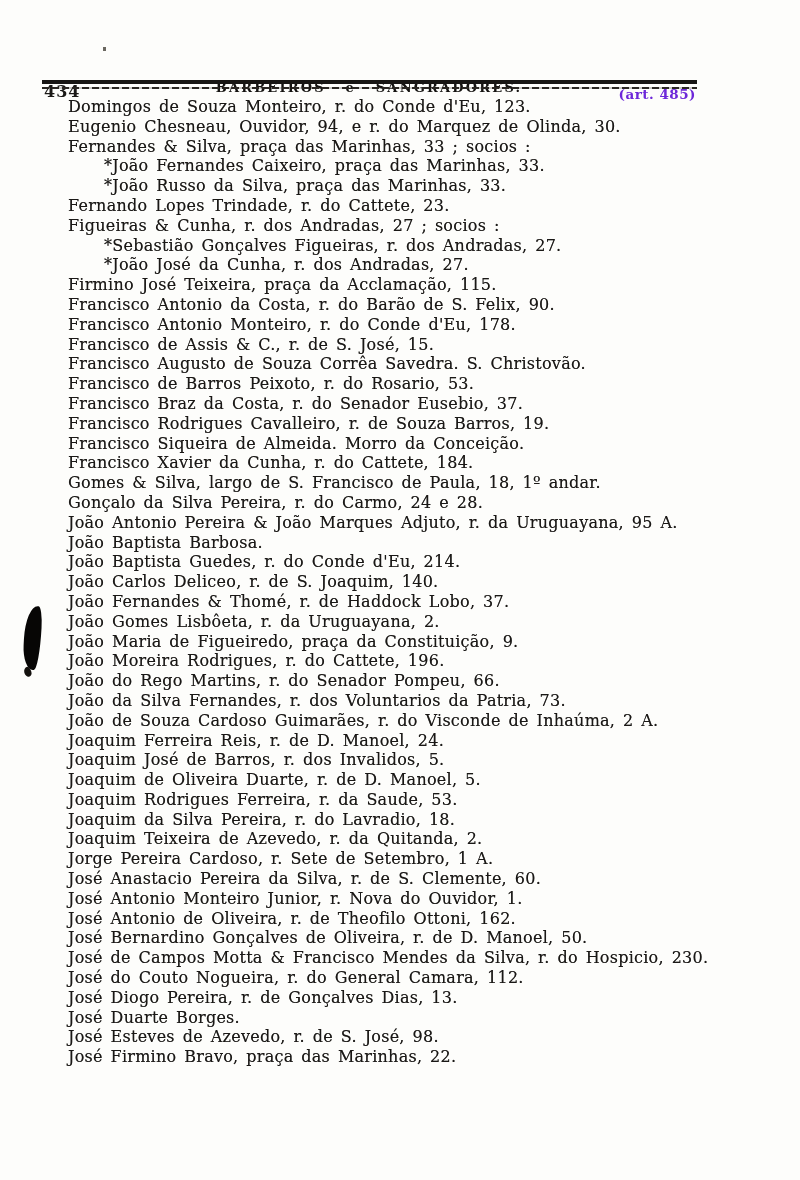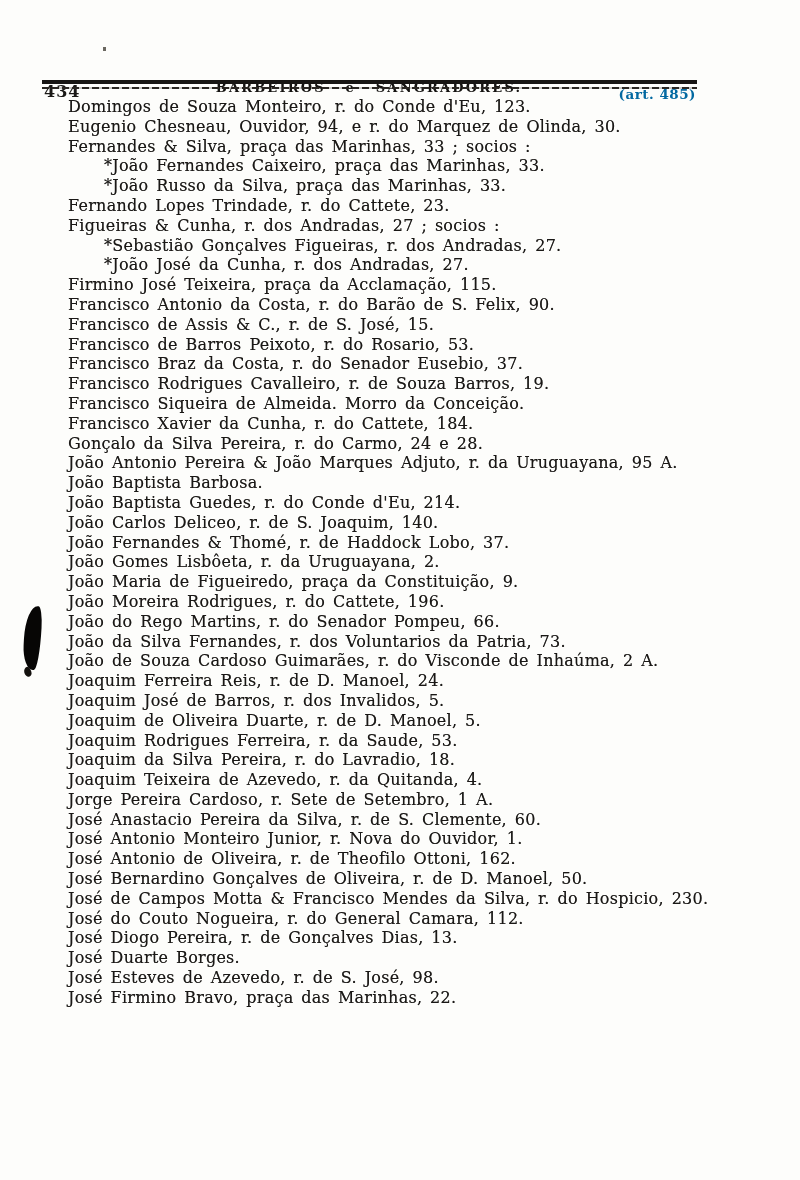--- a/index.html
+++ b/index.html
@@ -32,21 +32,21 @@
     position: absolute; left: 0; right: 0; top: 0;
     text-align: center;
     font-size: 13px; font-weight: 700;
     letter-spacing: 2.2px; word-spacing: 13px;
     color: #141210;
   }
   .article-ref {
     position: absolute; right: 0; top: 6px;
     font-size: 13.5px; font-weight: 700;
     letter-spacing: 0.5px;
-    color: #0369a1;
+    color: #6d28d9;
   }
   .header-rule {
     position: absolute;
     left: 42px; top: 80px;
     width: 655px; height: 4px;
     background: #181614;
   }
   .header-rule-thin {
     position: absolute;
     left: 42px; top: 87px;
@@ -118,44 +118,47 @@
       <div class="entry">Eugenio Chesneau, Ouvidor, 94, e r. do Marquez de Olinda, 30.</div>
       <div class="entry">Fernandes &amp; Silva, praça das Marinhas, 33 ; socios :</div>
       <div class="entry indent">*João Fernandes Caixeiro, praça das Marinhas, 33.</div>
       <div class="entry indent">*João Russo da Silva, praça das Marinhas, 33.</div>
       <div class="entry">Fernando Lopes Trindade, r. do Cattete, 23.</div>
       <div class="entry">Figueiras &amp; Cunha, r. dos Andradas, 27 ; socios :</div>
       <div class="entry indent">*Sebastião Gonçalves Figueiras, r. dos Andradas, 27.</div>
       <div class="entry indent">*João José da Cunha, r. dos Andradas, 27.</div>
       <div class="entry">Firmino José Teixeira, praça da Acclamação, 115.</div>
       <div class="entry">Francisco Antonio da Costa, r. do Barão de S. Felix, 90.</div>
+      <div class="entry">Francisco Antonio Monteiro, r. do Conde d'Eu, 178.</div>
       <div class="entry">Francisco de Assis &amp; C., r. de S. José, 15.</div>
+      <div class="entry">Francisco Augusto de Souza Corrêa Savedra. S. Christovão.</div>
       <div class="entry">Francisco de Barros Peixoto, r. do Rosario, 53.</div>
       <div class="entry">Francisco Braz da Costa, r. do Senador Eusebio, 37.</div>
       <div class="entry">Francisco Rodrigues Cavalleiro, r. de Souza Barros, 19.</div>
       <div class="entry">Francisco Siqueira de Almeida. Morro da Conceição.</div>
       <div class="entry">Francisco Xavier da Cunha, r. do Cattete, 184.</div>
+      <div class="entry">Gomes &amp; Silva, largo de S. Francisco de Paula, 18, 1º andar.</div>
       <div class="entry">Gonçalo da Silva Pereira, r. do Carmo, 24 e 28.</div>
       <div class="entry">João Antonio Pereira &amp; João Marques Adjuto, r. da Uruguayana, 95 A.</div>
       <div class="entry">João Baptista Barbosa.</div>
       <div class="entry">João Baptista Guedes, r. do Conde d'Eu, 214.</div>
       <div class="entry">João Carlos Deliceo, r. de S. Joaquim, 140.</div>
       <div class="entry">João Fernandes &amp; Thomé, r. de Haddock Lobo, 37.</div>
       <div class="entry">João Gomes Lisbôeta, r. da Uruguayana, 2.</div>
       <div class="entry">João Maria de Figueiredo, praça da Constituição, 9.</div>
       <div class="entry">João Moreira Rodrigues, r. do Cattete, 196.</div>
       <div class="entry">João do Rego Martins, r. do Senador Pompeu, 66.</div>
       <div class="entry">João da Silva Fernandes, r. dos Voluntarios da Patria, 73.</div>
       <div class="entry">João de Souza Cardoso Guimarães, r. do Visconde de Inhaúma, 2 A.</div>
       <div class="entry">Joaquim Ferreira Reis, r. de D. Manoel, 24.</div>
       <div class="entry">Joaquim José de Barros, r. dos Invalidos, 5.</div>
       <div class="entry">Joaquim de Oliveira Duarte, r. de D. Manoel, 5.</div>
       <div class="entry">Joaquim Rodrigues Ferreira, r. da Saude, 53.</div>
       <div class="entry">Joaquim da Silva Pereira, r. do Lavradio, 18.</div>
-      <div class="entry">Joaquim Teixeira de Azevedo, r. da Quitanda, 4.</div>
+      <div class="entry">Joaquim Teixeira de Azevedo, r. da Quitanda, 2.</div>
       <div class="entry">Jorge Pereira Cardoso, r. Sete de Setembro, 1 A.</div>
       <div class="entry">José Anastacio Pereira da Silva, r. de S. Clemente, 60.</div>
       <div class="entry">José Antonio Monteiro Junior, r. Nova do Ouvidor, 1.</div>
       <div class="entry">José Antonio de Oliveira, r. de Theofilo Ottoni, 162.</div>
       <div class="entry">José Bernardino Gonçalves de Oliveira, r. de D. Manoel, 50.</div>
       <div class="entry">José de Campos Motta &amp; Francisco Mendes da Silva, r. do Hospicio, 230.</div>
       <div class="entry">José do Couto Nogueira, r. do General Camara, 112.</div>
       <div class="entry">José Diogo Pereira, r. de Gonçalves Dias, 13.</div>
       <div class="entry">José Duarte Borges.</div>
       <div class="entry">José Esteves de Azevedo, r. de S. José, 98.</div>

